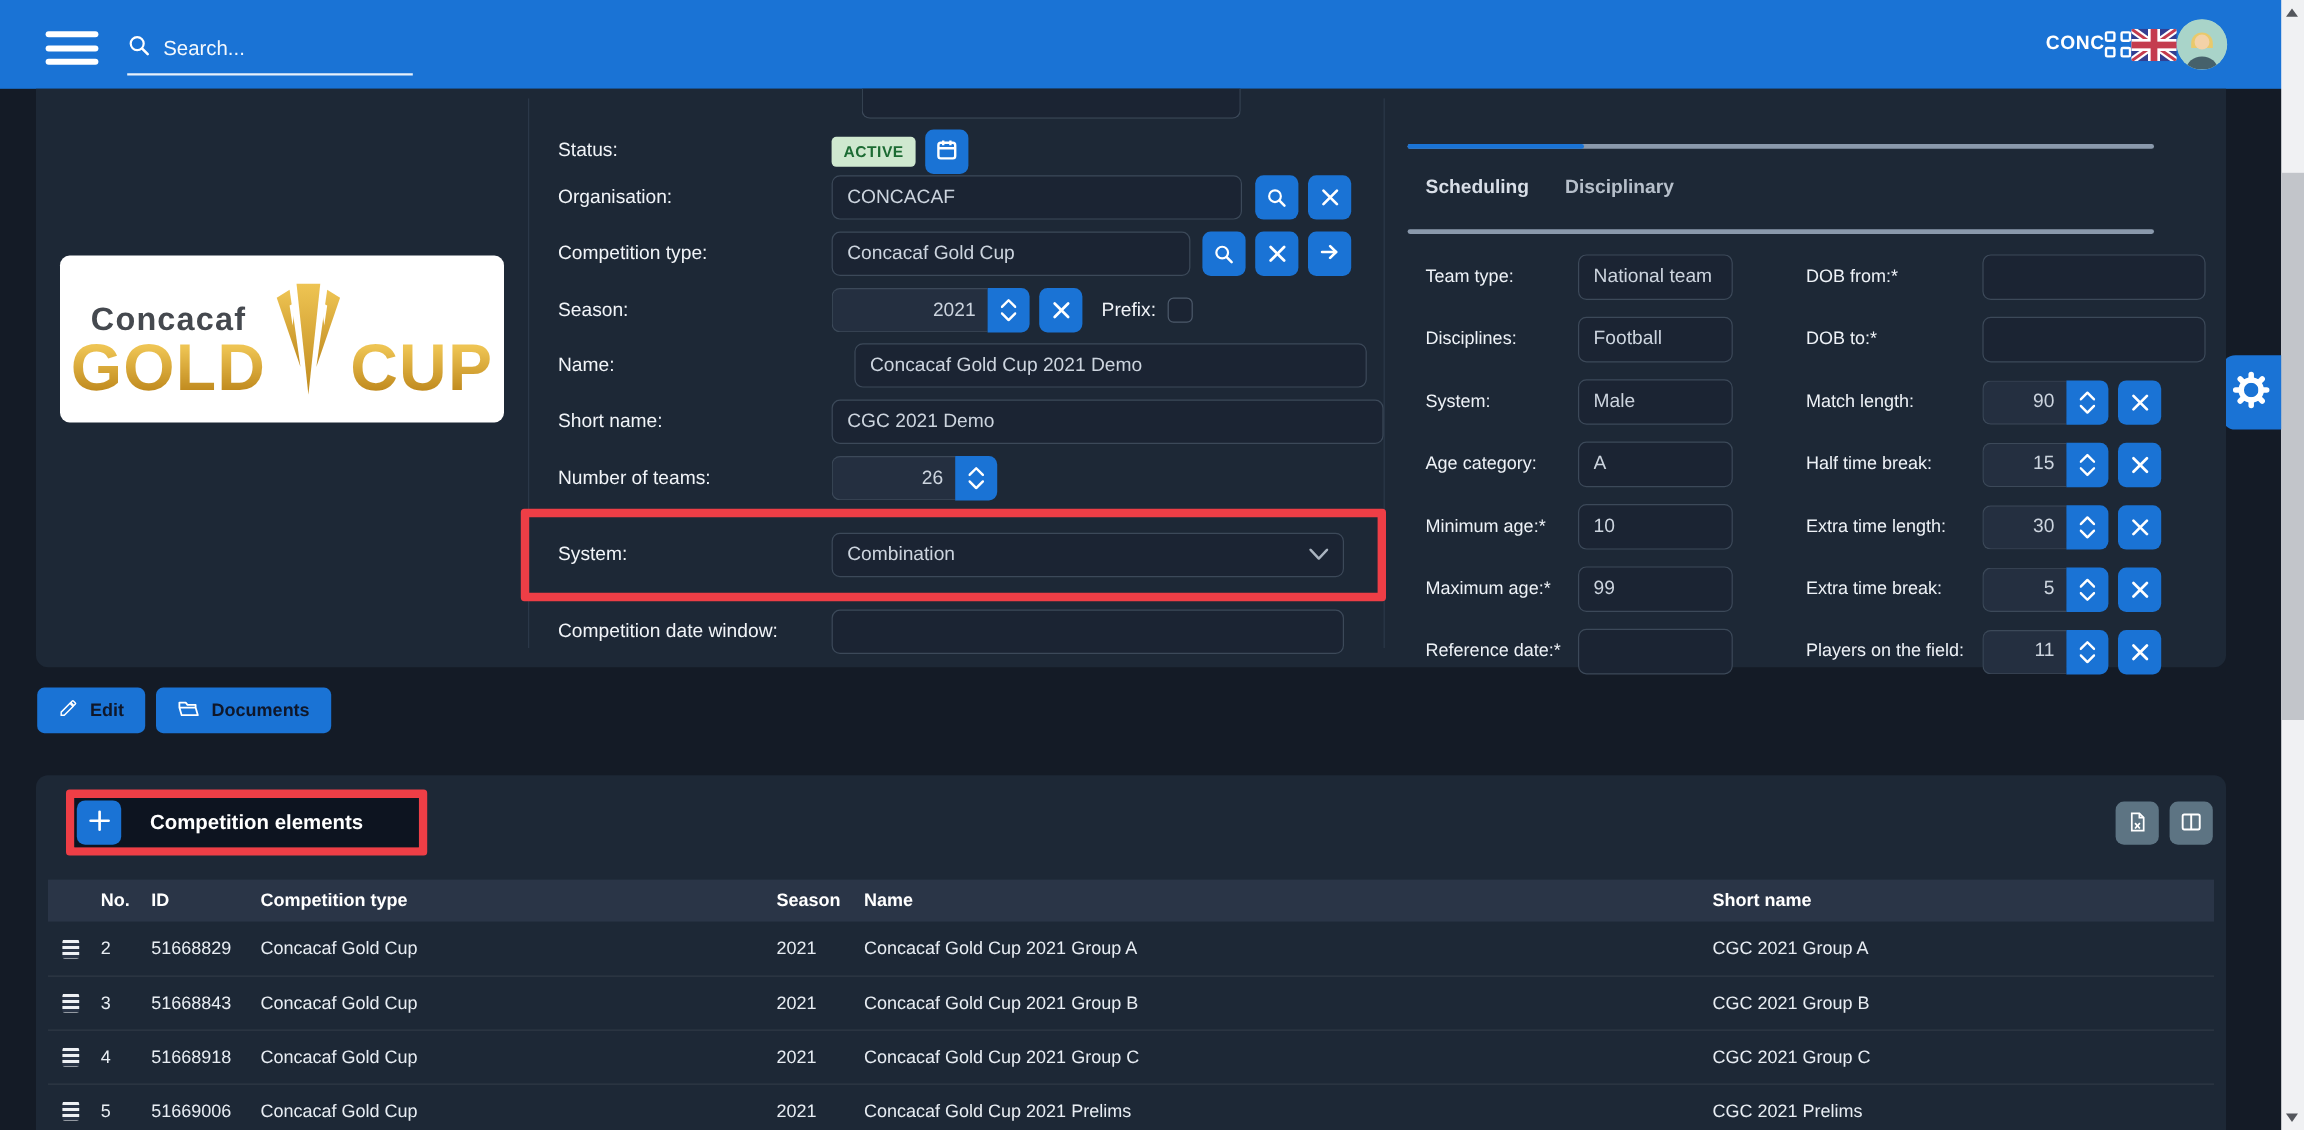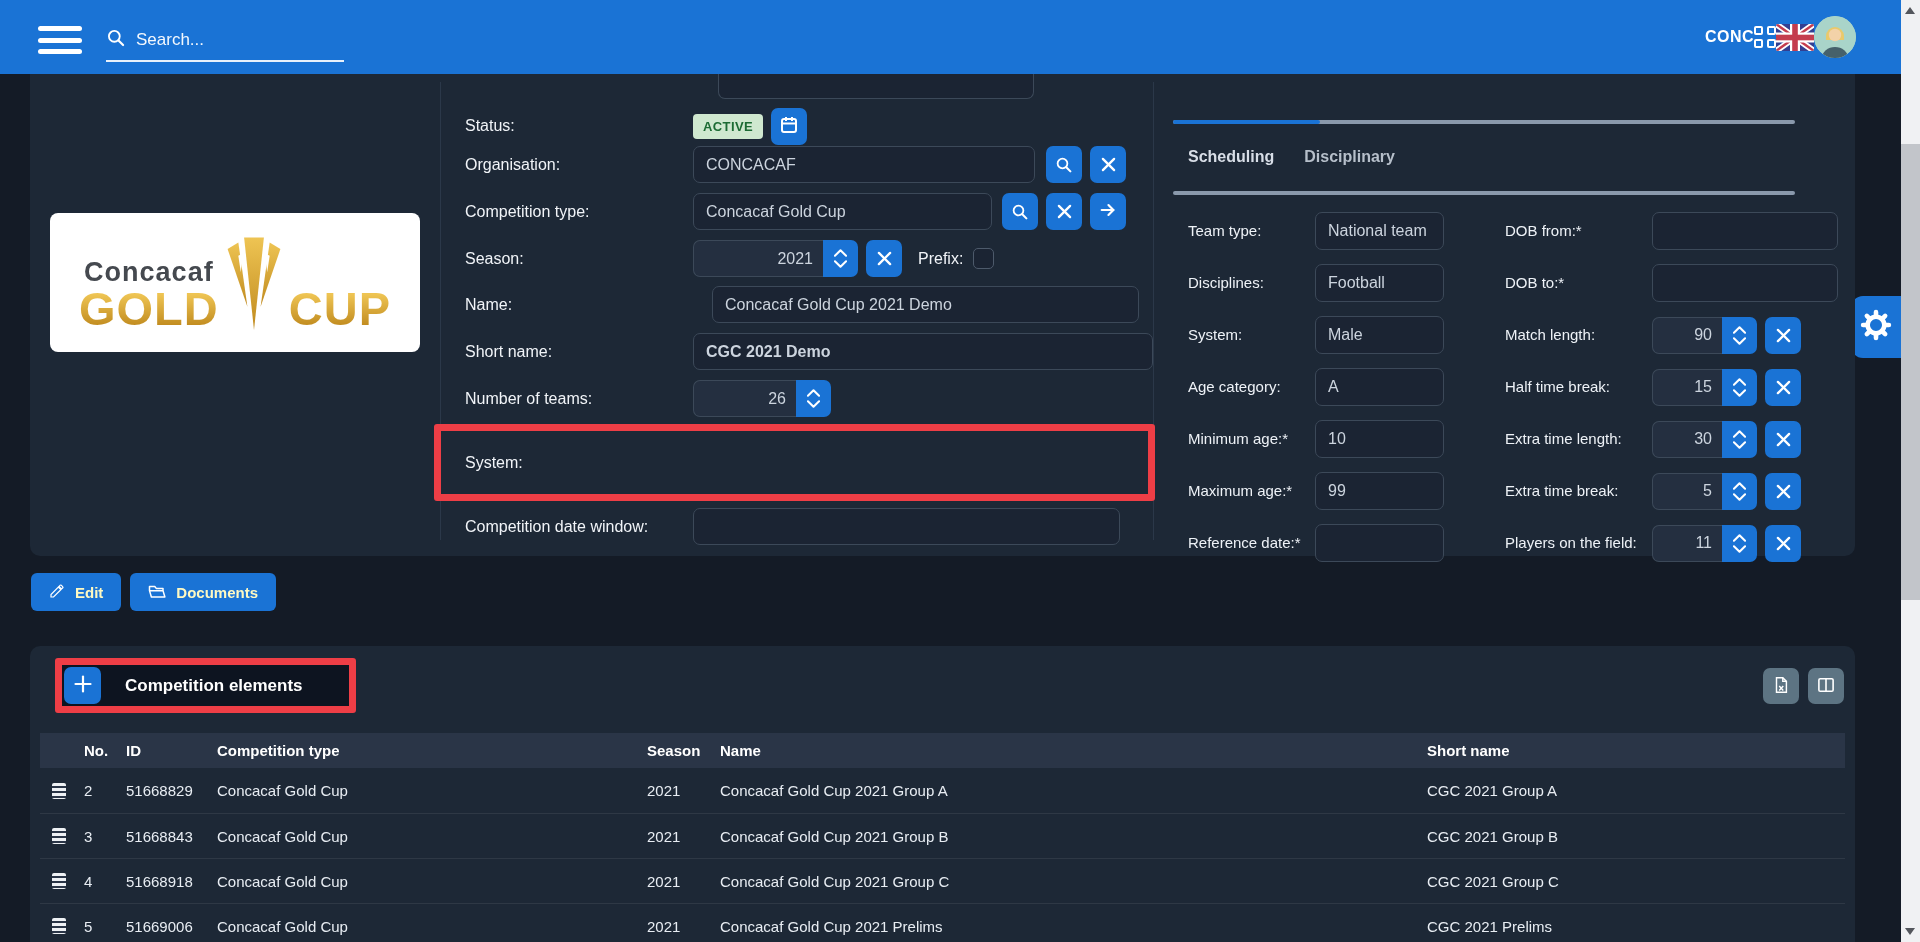--- a/index.html
+++ b/index.html
@@ -35,21 +35,21 @@
   .card { position:absolute; background:#1d2836; }
   #top-card { left:30px; top:74px; width:1825px; height:482px; border-radius:0 0 10px 10px; }
   #bottom-card { left:30px; top:646px; width:1825px; height:296px; border-radius:10px 10px 0 0; }
   .vline { position:absolute; top:8px; bottom:16px; width:1px; background:#2b3849; }
 
   
   .logo-card { position:absolute; left:20px; top:139px; width:370px; height:139px; background:#fff; border-radius:8px; display:flex; align-items:center; justify-content:center; }
   .logo-inner { display:flex; align-items:flex-end; }
   .logo-left { display:flex; flex-direction:column; align-items:center; }
   .logo-concacaf { color:#45494f; font-weight:700; font-size:27px; letter-spacing:1px; }
-  .logo-word { font-weight:800; font-size:47px; letter-spacing:1px; line-height:.9; background:linear-gradient(180deg,#eec453 15%,#c08a1e 90%); -webkit-background-clip:text; background-clip:text; color:transparent; }
+  .logo-word { font-weight:800; font-size:55px; letter-spacing:1px; line-height:.9; background:linear-gradient(180deg,#eec453 15%,#c08a1e 90%); -webkit-background-clip:text; background-clip:text; color:transparent; }
   .logo-trophy { margin:0 2px -12px 2px; }
 
   
   #mid-zone { position:absolute; left:410px; top:0; width:713px; height:100%; }
   .frow { position:absolute; left:25px; right:0; display:flex; align-items:center; }
   .flabel { width:228px; color:#f1f4f8; font-size:16px; flex:none; }
   .input { height:37px; background:#1b2433; border:1px solid #3c4959; border-radius:7px; color:#ccd4de; font-size:16px; padding:0 12px; outline:none; font-family:"Liberation Sans",sans-serif; }
   .numbox { height:37px; background:#242f40; border:1px solid #3c4959; border-right:none; border-radius:7px 0 0 7px; color:#ccd4de; font-size:16px; text-align:right; padding:0 10px; outline:none; font-family:"Liberation Sans",sans-serif; }
   .btn-sq { width:36px; height:37px; border-radius:7px; background:#1a73d5; display:flex; align-items:center; justify-content:center; flex:none; cursor:pointer; border:none; }
   .spinner { width:35px; height:37px; background:#1a73d5; border-radius:0 7px 7px 0; display:flex; flex-direction:column; align-items:center; justify-content:center; gap:3px; flex:none; cursor:pointer; }
@@ -70,21 +70,21 @@
   #panel-grid { position:absolute; left:15px; top:85px; display:grid; grid-template-columns:127px 190px 147px 1fr; grid-auto-rows:52px; align-items:center; width:630px; }
   .plabel { color:#eef2f7; font-size:15px; line-height:1.25; padding-right:8px; }
   .pinput { width:129px; height:38px; }
   .dobinput { width:186px; height:38px; }
   .pnum { width:70px; height:37px; }
   .numgroup { display:flex; align-items:center; }
   .numgroup .xgap { width:8px; flex:none; }
 
   
   .actions { position:absolute; left:31px; top:573px; display:flex; gap:9px; }
-  .action-btn { height:38px; background:#1a73d5; color:#fef9c3; border:none; border-radius:6px; font-size:15px; font-weight:700; display:flex; align-items:center; gap:10px; padding:0 18px; cursor:pointer; font-family:"Liberation Sans",sans-serif; }
+  .action-btn { height:38px; background:#1a73d5; color:#0f172a; border:none; border-radius:6px; font-size:15px; font-weight:700; display:flex; align-items:center; gap:10px; padding:0 18px; cursor:pointer; font-family:"Liberation Sans",sans-serif; }
 
   
   .red-box2 { position:absolute; left:25px; top:12px; border:7px solid #ee3e46; border-radius:3px; }
   .ce-band { background:#0d1420; height:41px; display:flex; align-items:center; padding:0 46px 0 2px; }
   .plus-btn { width:37px; height:37px; border-radius:7px; background:#1a73d5; border:none; display:flex; align-items:center; justify-content:center; cursor:pointer; flex:none; }
   .ce-title { color:#fff; font-weight:700; font-size:17px; margin-left:24px; white-space:nowrap; }
   .export-btns { position:absolute; right:11px; top:22px; display:flex; gap:9px; }
   .export-btn { width:36px; height:36px; border-radius:7px; background:#5d7483; border:none; display:flex; align-items:center; justify-content:center; cursor:pointer; }
 
   .table { position:absolute; left:10px; right:10px; top:87px; }
@@ -282,38 +282,46 @@
         <span class="checkbox" style="margin-left:10px"></span>
       </div>
 
       <div class="frow" style="top:212px;height:37px">
         <span class="flabel">Name:</span>
         <input class="input" style="width: 427px; margin-left: 19px;" readonly="" value="Concacaf Gold Cup 2021 Demo">
       </div>
 
       <div class="frow" style="top:259px;height:37px">
         <span class="flabel">Short name:</span>
-        <input class="input" style="width: 500px; font-weight: bold;" readonly="" value="CGC 2021 Demo">
+        <input class="input" style="width: 500px;" readonly="" value="CGC 2021 Demo">
       </div>
 
       <div class="frow" style="top:306px;height:37px">
         <span class="flabel">Number of teams:</span>
         <input class="numbox" style="width: 103px;" readonly="" value="26">
         <span class="spinner">
           <svg width="13" height="8" viewBox="0 0 14 8">
               <polyline points="1,7 7,1 13,7" fill="none" stroke="#fff" stroke-width="2.2" stroke-linecap="round" stroke-linejoin="round"></polyline>
             </svg>
           <svg width="13" height="8" viewBox="0 0 14 8">
               <polyline points="1,1 7,7 13,1" fill="none" stroke="#fff" stroke-width="2.2" stroke-linecap="round" stroke-linejoin="round"></polyline>
             </svg>
         </span>
       </div>
 
       <div class="red-box">
         <span class="flabel" style="margin-left:24px">System:</span>
+        <div class="input select" style="width:427px">
+          <span>Combination</span>
+          <span>
+            <svg width="16" height="10" viewBox="0 0 16 10">
+                <polyline points="1,1 8,8.5 15,1" fill="none" stroke="#aab4c0" stroke-width="2" stroke-linecap="round" stroke-linejoin="round"></polyline>
+              </svg>
+          </span>
+        </div>
       </div>
 
       <div class="frow" style="top:434px;height:37px">
         <span class="flabel">Competition date window:</span>
         <input class="input" style="width: 427px;" readonly="" value="">
       </div>
     </div>
 
     <div id="right-panel">
       <div class="tab-topline">

